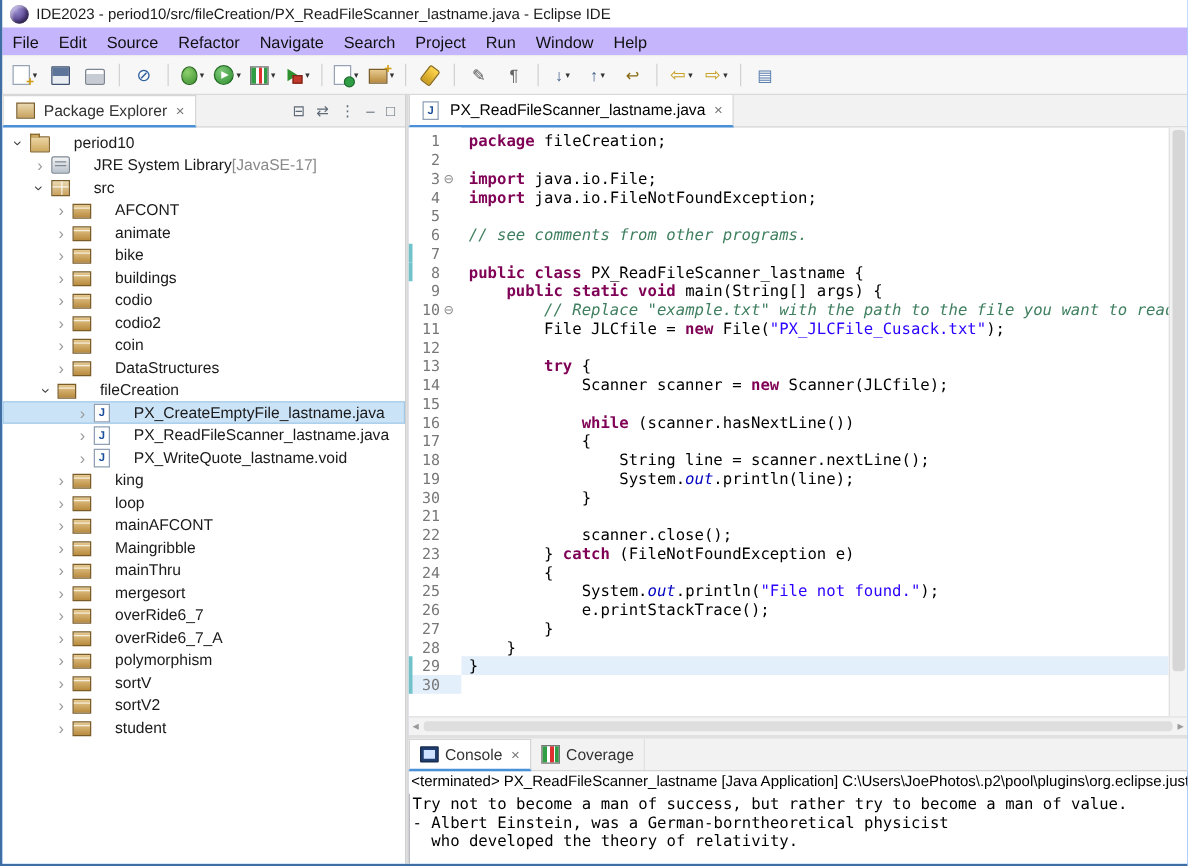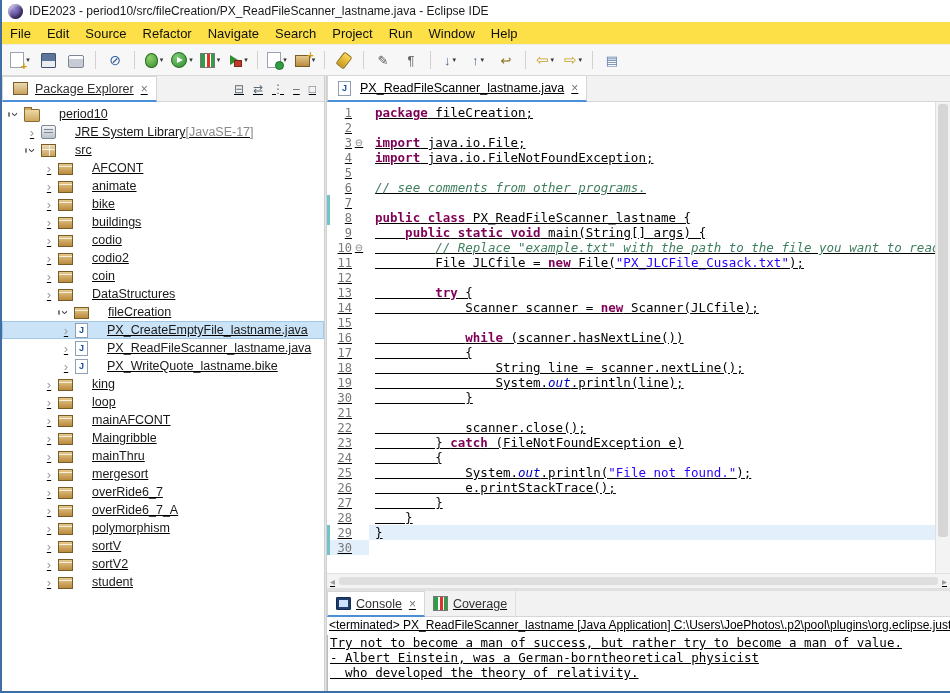--- a/index.html
+++ b/index.html
@@ -6,21 +6,21 @@
     font-family:"Liberation Sans",sans-serif;-webkit-font-smoothing:antialiased;}
   .window{width:950px;height:693px;box-sizing:border-box;display:flex;flex-direction:column;
     border-left:2px solid #3f6ea5;border-bottom:2px solid #3f6ea5;background:#fff;}
 
   
   .titlebar{height:22px;flex:0 0 22px;background:#fff;display:flex;align-items:center;gap:6px;
     padding-left:6px;font-size:12px;color:#1a1a1a;}
   .app-icon{width:15px;height:15px;border-radius:50%;flex:0 0 15px;
     background:radial-gradient(circle at 35% 28%,#9b8ed0 0%,#5d4a96 55%,#2e2350 100%);
     box-shadow:inset -2px -2px 3px rgba(0,0,0,.35), inset 2px 2px 2px rgba(255,255,255,.45);}
-  .menubar{height:22px;flex:0 0 22px;background:#fde047;display:flex;align-items:center;
+  .menubar{height:22px;flex:0 0 22px;background:#c4b5fd;display:flex;align-items:center;
     font-size:13px;color:#111;border-bottom:1px solid #ececec;}
   .menu-item{padding:2px 8px;}
   .toolbar{height:30px;flex:0 0 30px;background:#f7f7f7;border-bottom:1px solid #d9d9d9;
     display:flex;align-items:center;padding:0 4px;}
   .tb-btn{height:24px;min-width:24px;padding:0 2px;display:inline-flex;align-items:center;
     justify-content:center;border-radius:3px;}
   .tb-sep{width:1px;height:18px;background:#d2d2d2;margin:0 5px;display:inline-block;}
   .tb-ic{display:inline-flex;align-items:center;justify-content:center;font-size:13px;color:#555;}
   .caret{font-size:7px;color:#333;margin-left:2px;}
 
@@ -51,21 +51,21 @@
   .ic-search{width:8px;height:13px;background:linear-gradient(#ffd54d,#c99a1e);
     border:1px solid #8a6a12;border-radius:2px;transform:rotate(38deg);}
   .ic-externalize{font-size:13px;color:#555;}
   .ic-show-whitespace{font-size:13px;color:#666;}
   .ic-next-annotation,.ic-previous-annotation{font-size:13px;color:#44618a;}
   .ic-last-edit{font-size:13px;color:#8a6a12;}
   .ic-back,.ic-forward{font-size:15px;color:#c9a227;}
   .ic-pin-editor{font-size:13px;color:#5b7fae;}
 
   
-  .main{flex:1;display:flex;min-height:0;background:#3b82f6;text-decoration:underline;}
+  .main{flex:1;display:flex;min-height:0;background:#3b82f6;}
   .explorer{width:322px;flex:0 0 322px;display:flex;flex-direction:column;background:#fff;min-height:0;}
   .sash{width:3px;flex:0 0 3px;background:#e4e4e4;border-left:1px solid #cfcfcf;border-right:1px solid #cfcfcf;box-sizing:border-box;}
   .right{flex:1;display:flex;flex-direction:column;min-width:0;min-height:0;}
 
   .view-tabbar{height:25px;flex:0 0 25px;background:#f2f2f2;border-bottom:1px solid #d6d6d6;
     display:flex;align-items:stretch;font-size:12.5px;color:#333;}
   .view-tab{display:flex;align-items:center;gap:5px;padding:0 8px;border-right:1px solid #e0e0e0;}
   .view-tab.active{background:#fff;border:1px solid #d6d6d6;border-bottom:2px solid #4a90d9;margin-bottom:-1px;}
   .tabx{color:#777;font-size:12px;margin-left:2px;}
   .view-actions{margin-left:auto;display:flex;align-items:center;gap:9px;padding-right:8px;color:#5f6b77;font-size:12px;}
@@ -295,39 +295,39 @@
           <div class="tree-row" style="padding-left: 40px;">
             <span class="twisty">›</span>
             <span class="ticon ic-package"></span>
             <span class="tlabel">coin</span>
           </div>
           <div class="tree-row" style="padding-left: 40px;">
             <span class="twisty">›</span>
             <span class="ticon ic-package"></span>
             <span class="tlabel">DataStructures</span>
           </div>
-          <div class="tree-row" style="padding-left: 56px;">
+          <div class="tree-row" style="padding-left: 28px;">
             <span class="twisty open">›</span>
             <span class="ticon ic-package"></span>
             <span class="tlabel">fileCreation</span>
           </div>
           <div class="tree-row selected" style="padding-left: 57px;">
             <span class="twisty">›</span>
             <span class="ticon ic-java-file"></span>
             <span class="tlabel">PX_CreateEmptyFile_lastname.java</span>
           </div>
           <div class="tree-row" style="padding-left: 57px;">
             <span class="twisty">›</span>
             <span class="ticon ic-java-file"></span>
             <span class="tlabel">PX_ReadFileScanner_lastname.java</span>
           </div>
           <div class="tree-row" style="padding-left: 57px;">
             <span class="twisty">›</span>
             <span class="ticon ic-java-file"></span>
-            <span class="tlabel">PX_WriteQuote_lastname.bike</span>
+            <span class="tlabel">PX_WriteQuote_lastname.void</span>
           </div>
           <div class="tree-row" style="padding-left: 40px;">
             <span class="twisty">›</span>
             <span class="ticon ic-package"></span>
             <span class="tlabel">king</span>
           </div>
           <div class="tree-row" style="padding-left: 40px;">
             <span class="twisty">›</span>
             <span class="ticon ic-package"></span>
             <span class="tlabel">loop</span>

